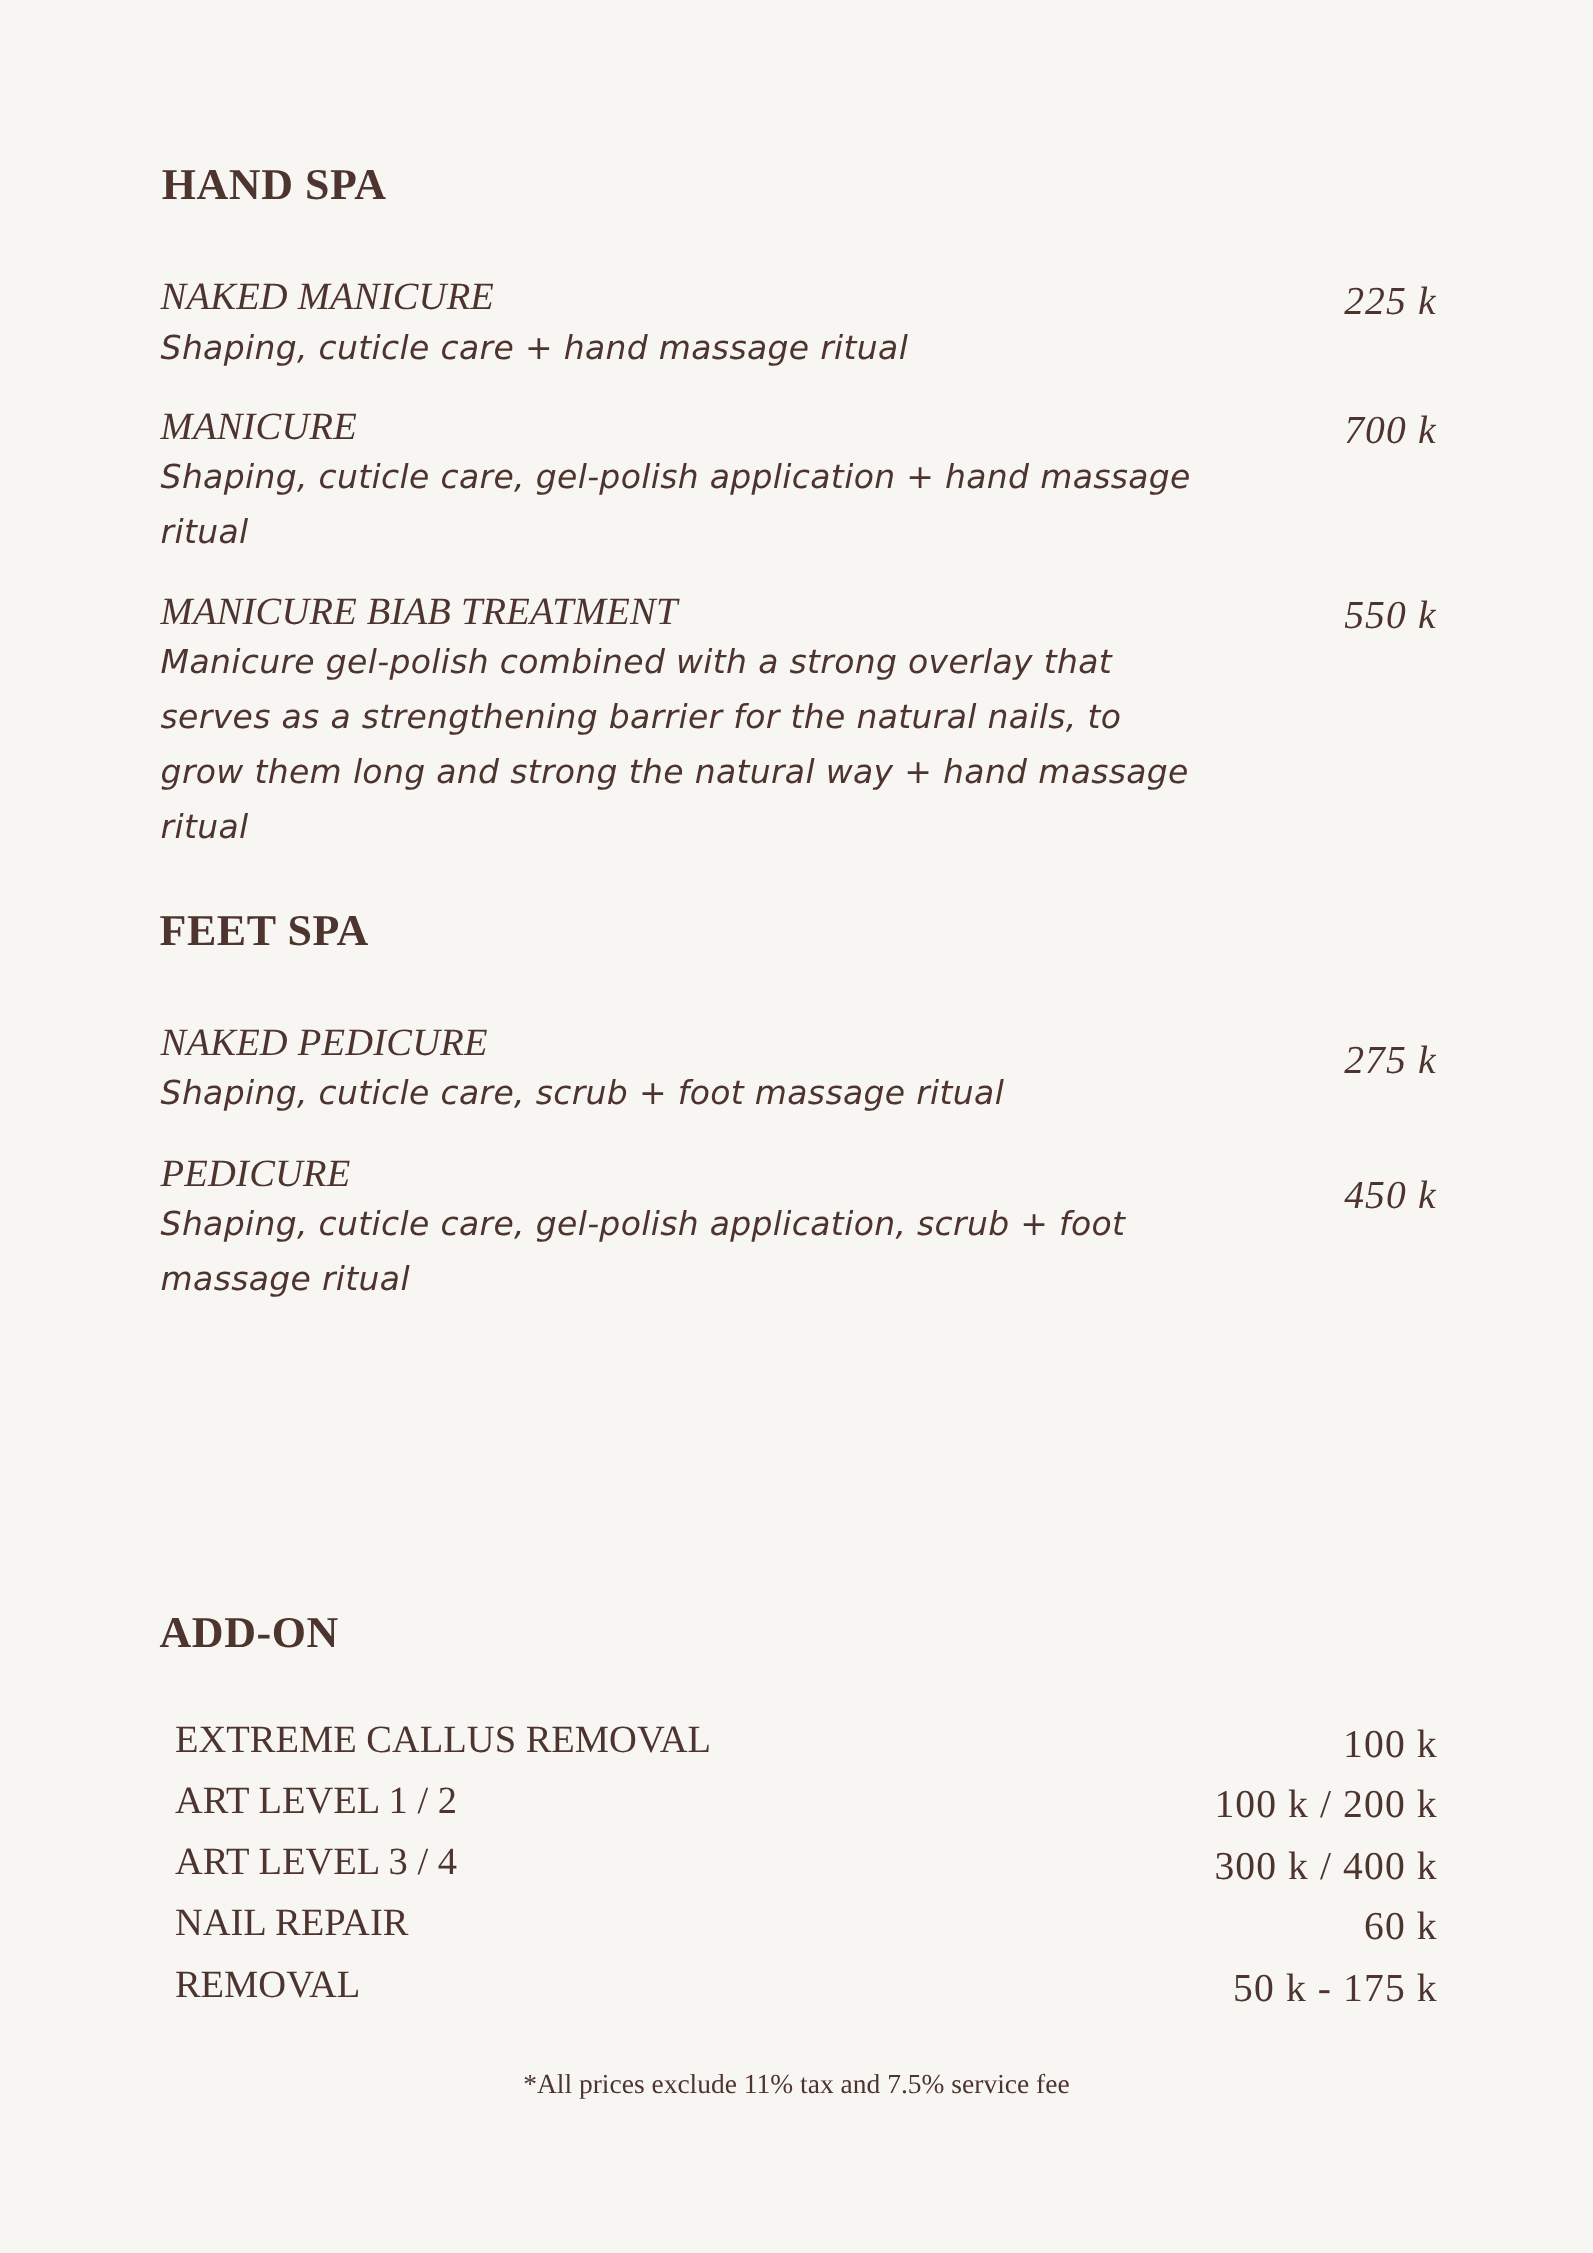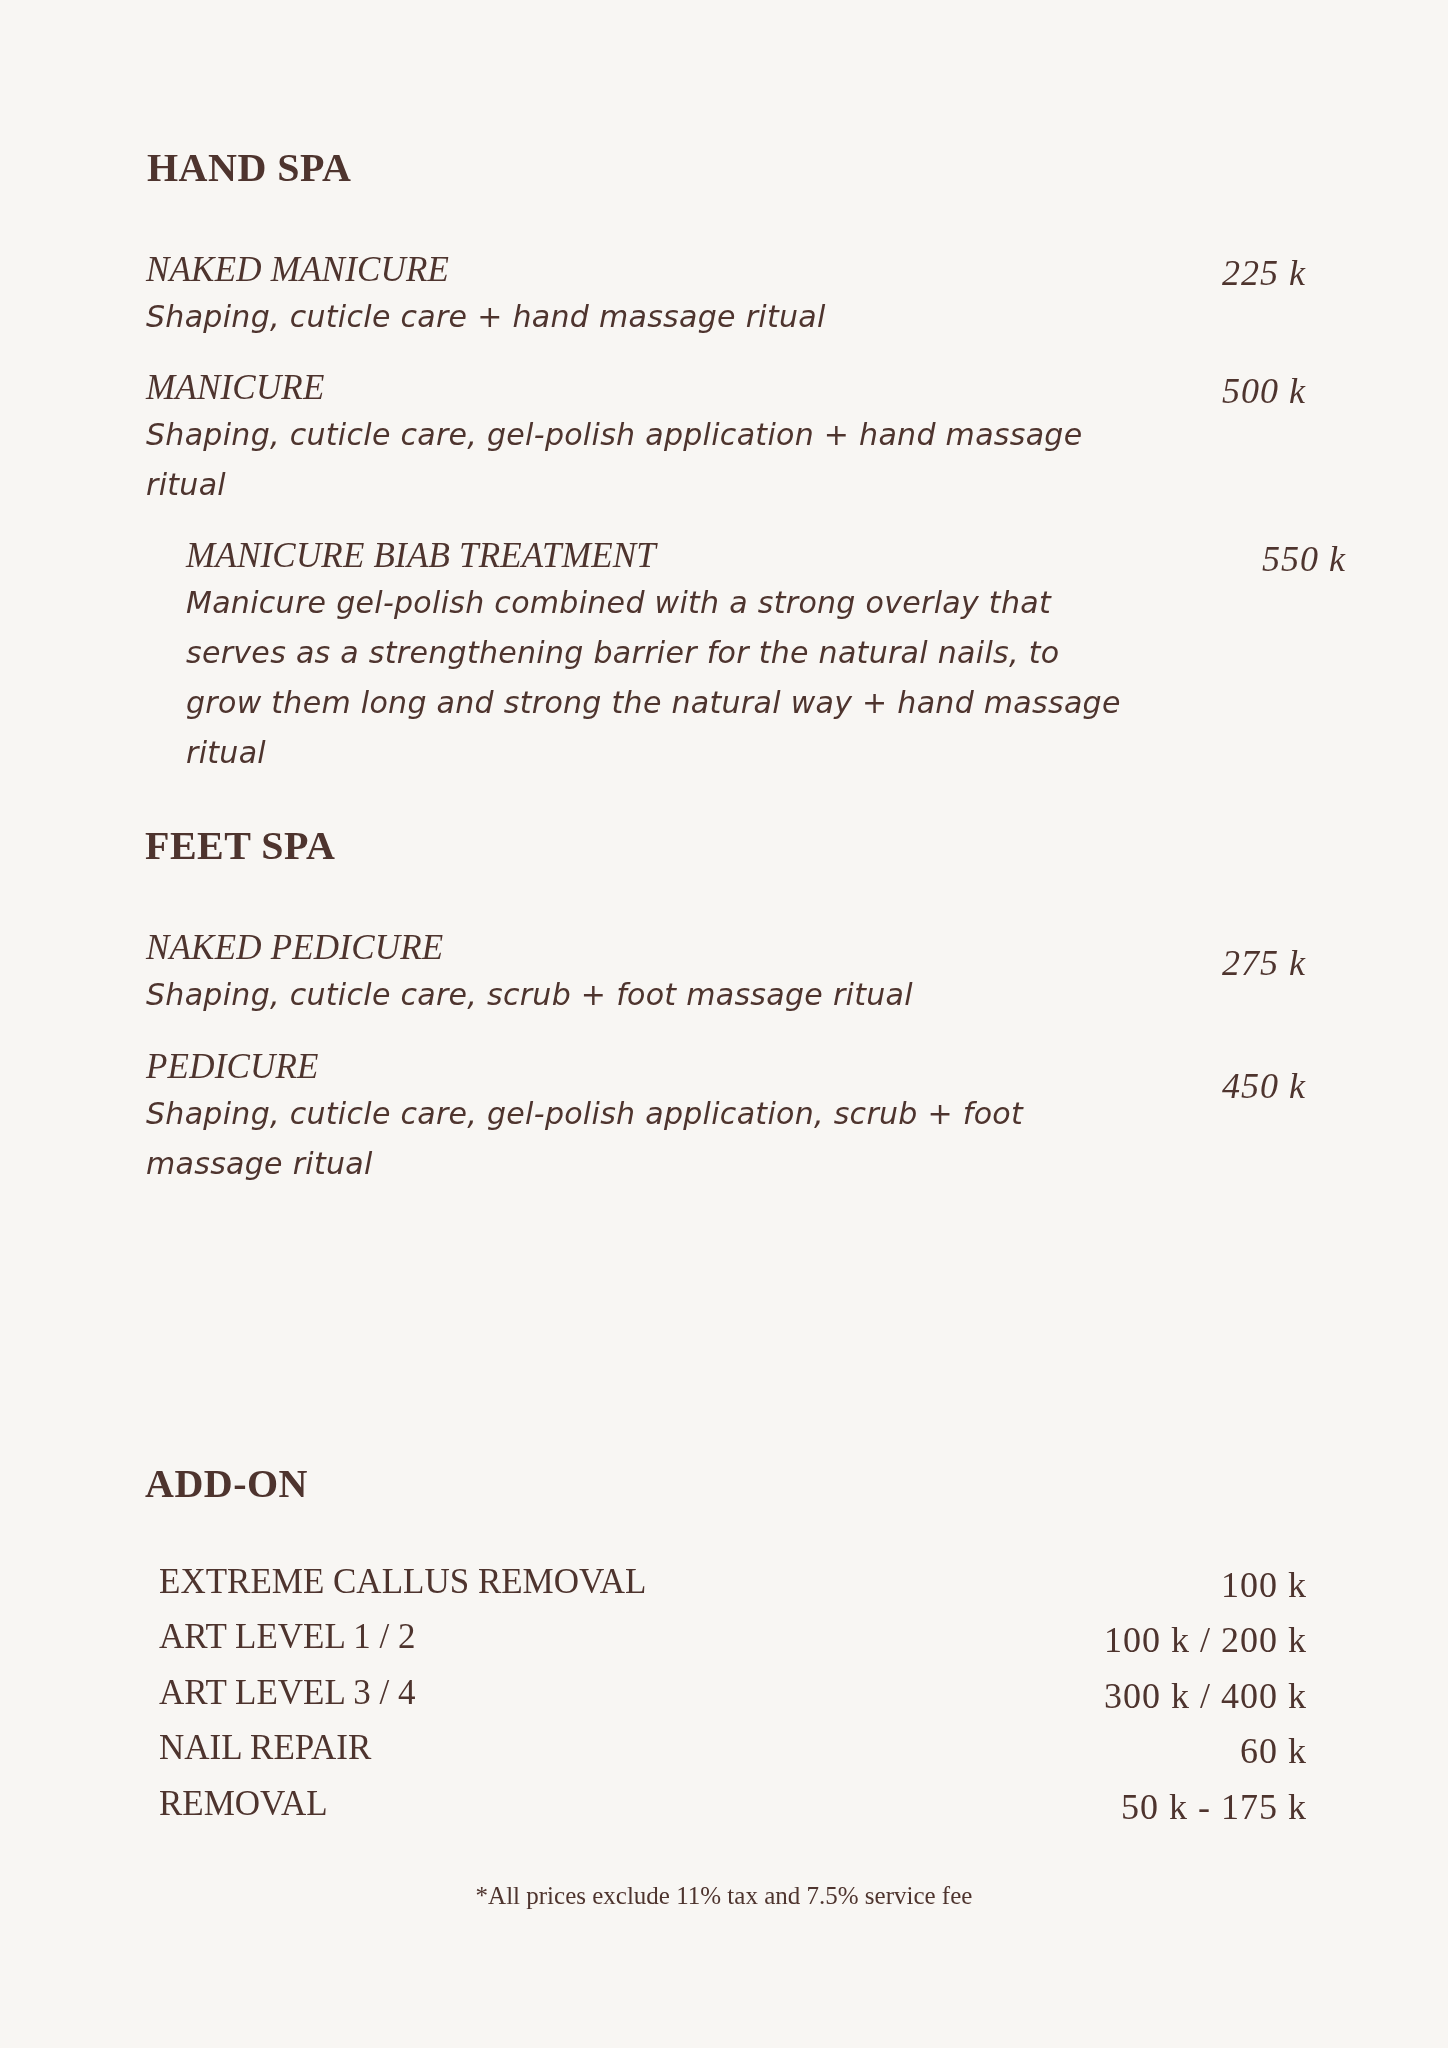--- a/index.html
+++ b/index.html
@@ -71,24 +71,24 @@
 
   <div class="item" style="top:248px;">
     <div class="item-title">NAKED MANICURE</div>
     <div class="item-desc">Shaping, cuticle care + hand massage ritual</div>
     <div class="item-price">225 k</div>
   </div>
 
   <div class="item" style="top:366px;">
     <div class="item-title">MANICURE</div>
     <div class="item-desc">Shaping, cuticle care, gel-polish application + hand massage ritual</div>
-    <div class="item-price">500 k</div>
+    <div class="item-price">700 k</div>
   </div>
 
-  <div class="item" style="top:534px;margin-left:40px;">
+  <div class="item" style="top:534px;">
     <div class="item-title">MANICURE BIAB TREATMENT</div>
     <div class="item-desc">Manicure gel-polish combined with a strong overlay that serves as a strengthening barrier for the natural nails, to grow them long and strong the natural way + hand massage ritual</div>
     <div class="item-price">550 k</div>
   </div>
 
   <h2 class="heading" style="left:145px; top:822px;">FEET SPA</h2>
 
   <div class="item" style="top:926px;">
     <div class="item-title">NAKED PEDICURE</div>
     <div class="item-desc">Shaping, cuticle care, scrub + foot massage ritual</div>

